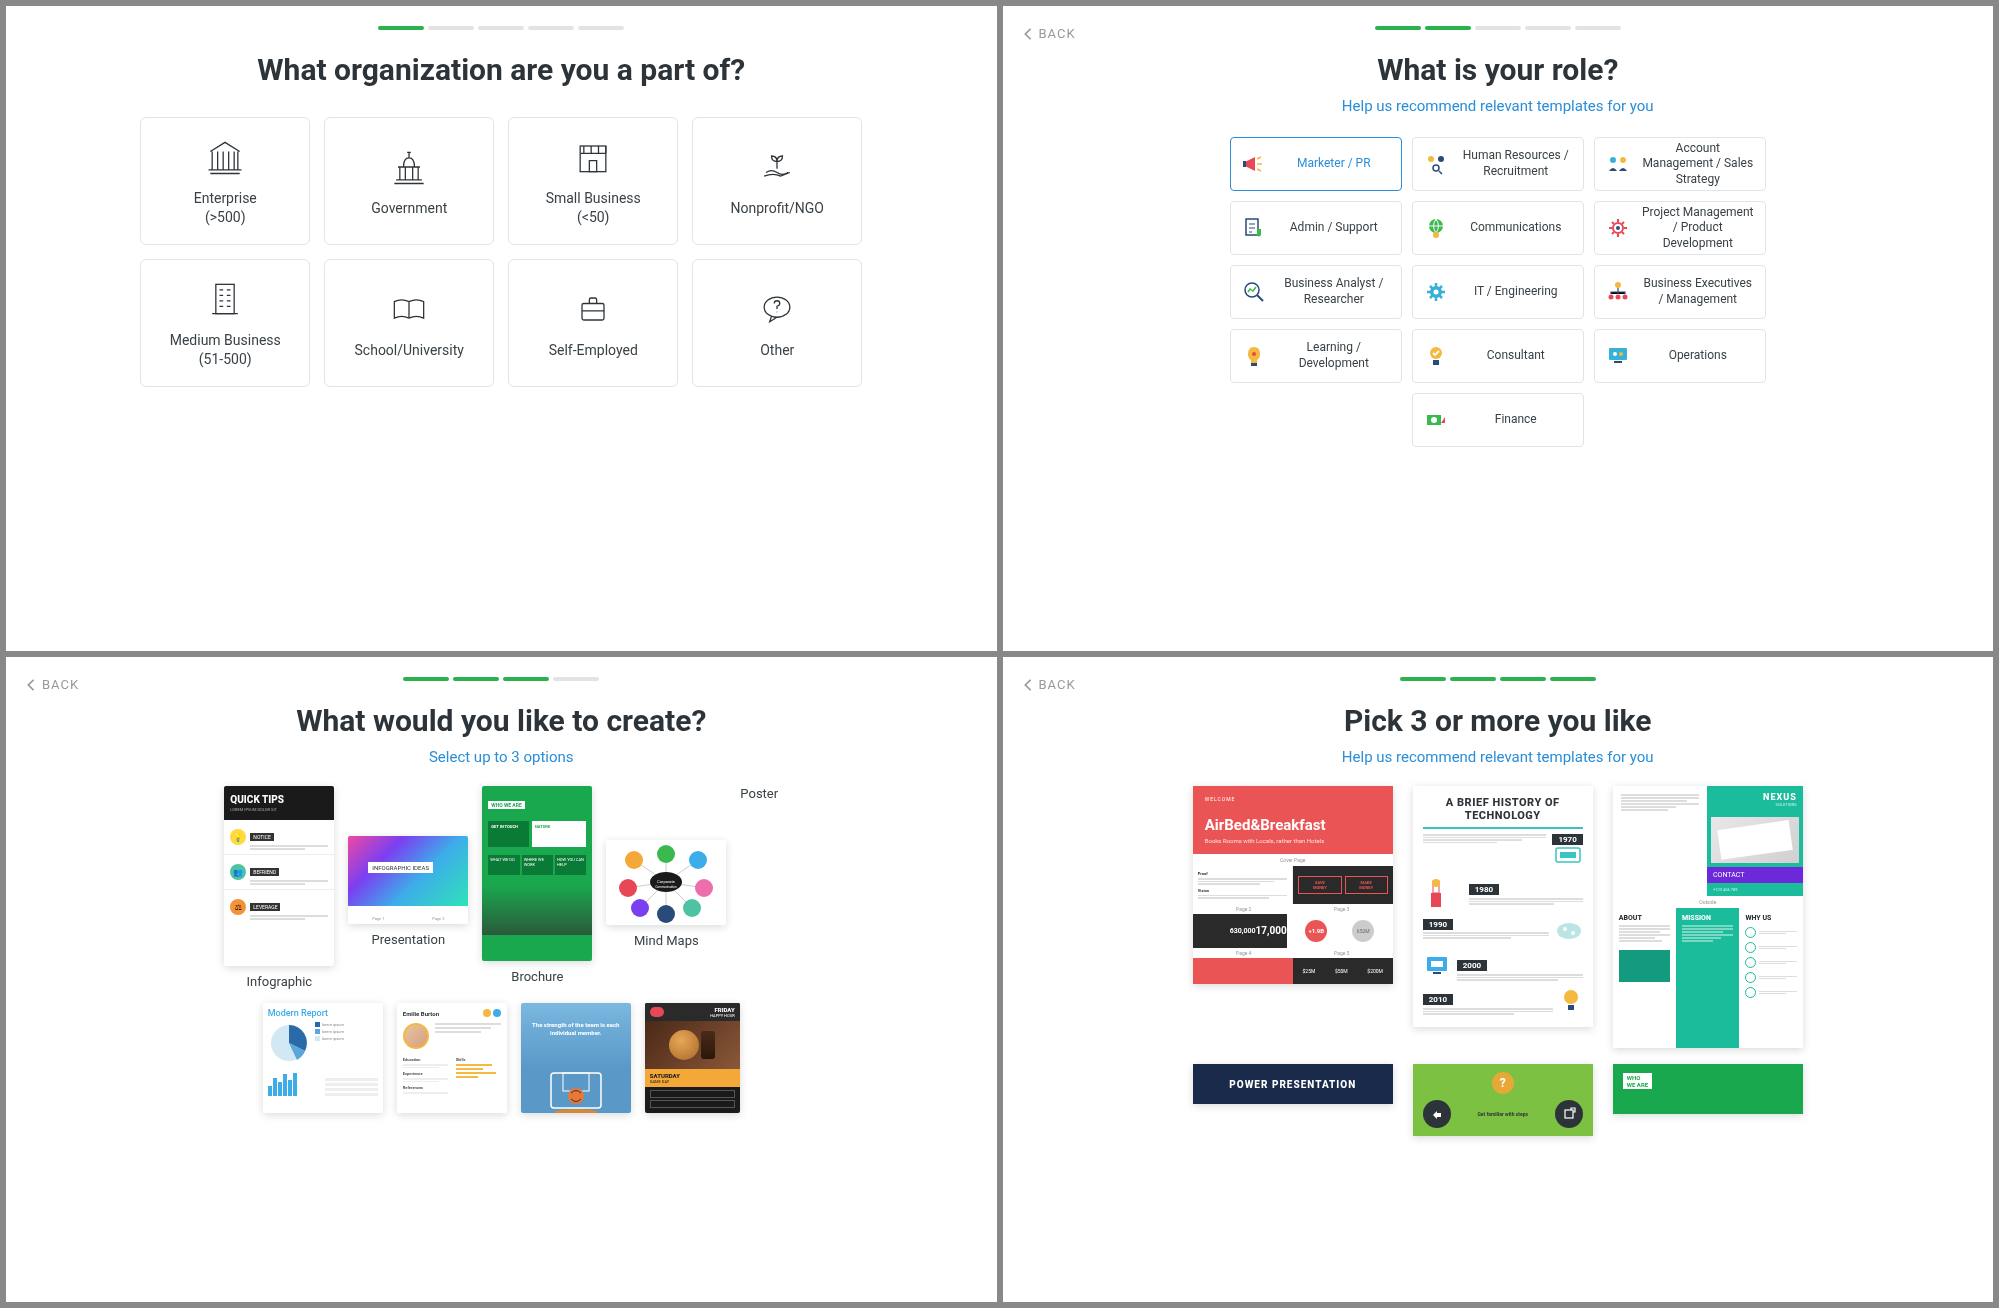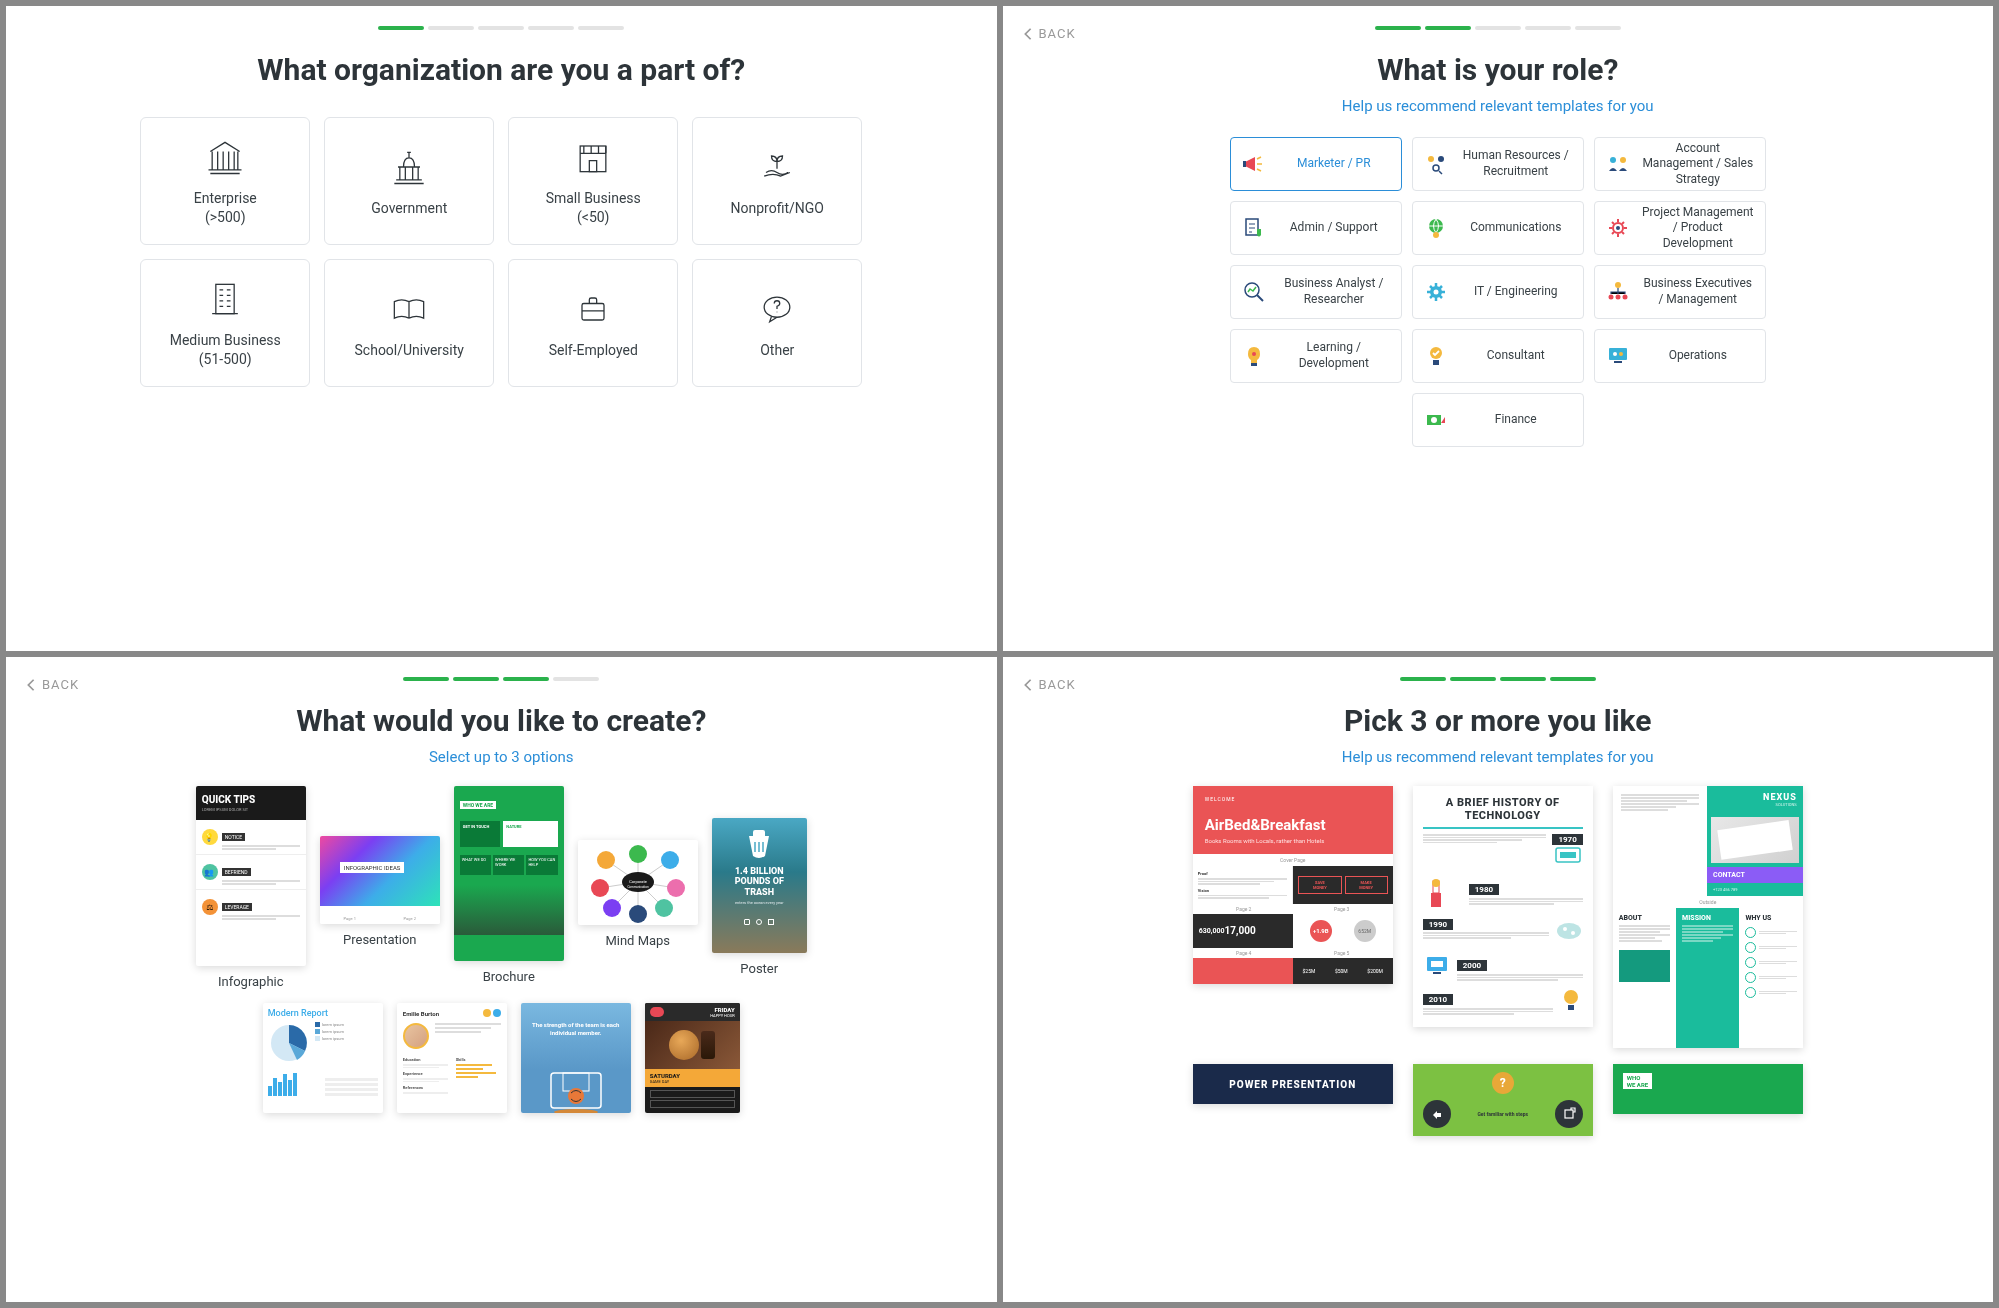--- a/index.html
+++ b/index.html
@@ -351,33 +351,20 @@
           <circle cx="22" cy="48" r="9" fill="#e84855"></circle>
               <circle cx="98" cy="48" r="9" fill="#ec6ead"></circle>
           <circle cx="34" cy="68" r="9" fill="#7b3ff2"></circle>
               <circle cx="60" cy="74" r="9" fill="#2a4a7a"></circle>
               <circle cx="86" cy="68" r="9" fill="#4fc3a1"></circle>
         </svg>
       </div>
       <span class="tlabel">Mind Maps</span>
     </div>
     <div class="template-item">
-      <div class="thumb" style="width:95px;height:135px;background:linear-gradient(to bottom,#4aa8c4 0%,#2a7a8a 40%,#8a7a5a 100%);margin-top:32px;padding:10px 8px;text-align:center">
-        <div style="width:28px;height:32px;margin:0 auto 6px;position:relative"><svg viewBox="0 0 28 32">
-                <path d="M4 8 H24 L20 28 Q14 32 8 28 Z M8 8 V4 Q8 2 10 2 H18 Q20 2 20 4 V8" fill="#fff"></path>
-                <path d="M10 14 V24 M14 14 V24 M18 14 V24" stroke="#4aa8c4" stroke-width="1.5"></path>
-              </svg></div>
-        <div style="color:#fff;font-size:9px;font-weight:800;line-height:1.15">1.4 BILLION POUNDS OF TRASH</div>
-        <div style="color:#dfe8eb;font-size:4px;margin-top:3px">enters the ocean every year</div>
-        <div style="margin-top:14px;display:flex;justify-content:center;gap:6px">
-              <span style="width:6px;height:6px;border:1px solid #fff;border-radius:1px"></span>
-              <span style="width:6px;height:6px;border:1px solid #fff;border-radius:50%"></span>
-              <span style="width:6px;height:6px;border:1px solid #fff"></span>
-            </div>
-      </div>
       <span class="tlabel">Poster</span>
     </div>
   </div>
   <div class="row2">
     <div class="template-item">
       <div class="thumb" style="width:120px;height:110px;background:#fff;padding:5px">
         <div style="color:#3dade9;font-size:9px;font-weight:500">Modern Report</div>
         <div style="display:flex;gap:5px;margin-top:4px">
               <svg width="42" height="42" viewBox="0 0 42 42">
                 <circle cx="21" cy="21" r="18" fill="#d3e8f5"></circle>
@@ -531,21 +518,21 @@
                   <div style="color:#ea5455;font-size:4px;font-weight:700">MONEY</div>
                 </div>
               </div>
             </div>
           </div>
       <div style="background:#fff;display:flex;text-align:center;padding:2px;font-size:5px;color:#999">
             <div style="flex:1">Page 2</div>
             <div style="flex:1">Page 3</div>
           </div>
       <div style="display:flex">
-            <div style="flex:1;background:#2a2a2a;padding:6px;display:flex;align-items:center;justify-content:flex-start">
+            <div style="flex:1;background:#2a2a2a;padding:0;display:flex;align-items:center;justify-content:flex-end">
               <div style="color:#fff;font-size:7px;font-weight:700">630,000</div>
               <div style="color:#fff;font-size:10px;font-weight:700">17,000</div>
             </div>
             <div style="flex:1;background:#fff;padding:6px;display:flex;align-items:center;justify-content:space-around">
               <div style="width:22px;height:22px;background:#ea5455;border-radius:50%;color:#fff;font-size:6px;display:flex;align-items:center;justify-content:center;font-weight:700">+1.9B</div>
               <div style="width:22px;height:22px;background:#ccc;border-radius:50%;color:#666;font-size:5px;display:flex;align-items:center;justify-content:center">652M</div>
             </div>
           </div>
       <div style="background:#fff;display:flex;text-align:center;padding:2px;font-size:5px;color:#999">
             <div style="flex:1">Page 4</div>
@@ -620,21 +607,21 @@
               <div style="height:1.5px;background:#ddd;width:60%"></div>
             </div>
             <div style="flex:1.1;background:#1abc9c;display:flex;flex-direction:column">
               <div style="padding:6px;text-align:right">
                 <div style="color:#fff;font-size:9px;font-weight:800;letter-spacing:1px">NEXUS</div>
                 <div style="color:#d4f5ed;font-size:4px">SOLUTIONS</div>
               </div>
               <div style="flex:1;background:linear-gradient(135deg,#e8e8e8,#d0d0d0);margin:4px;position:relative">
                 <div style="position:absolute;inset:8px;background:#fff;transform:rotate(-8deg)"></div>
               </div>
-              <div style="background:#8b5cf6;color:#fff;font-size:7px;font-weight:700;padding:4px 6px">CONTACT</div>
+              <div style="background:#6d28d9;color:#fff;font-size:7px;font-weight:400;padding:4px 6px">CONTACT</div>
               <div style="padding:4px 6px;font-size:4px;color:#d4f5ed">
                 <div>+123 456 789</div>
               </div>
             </div>
           </div>
       <div style="text-align:center;font-size:5px;color:#999;padding:3px">Outside</div>
       <div style="display:flex;height:140px">
             <div style="flex:0.9;padding:6px">
               <div style="font-size:7px;font-weight:800;color:#2d3439;margin-bottom:3px">ABOUT</div>
               <div style="height:1.5px;background:#ddd;margin-bottom:1.5px"></div>

